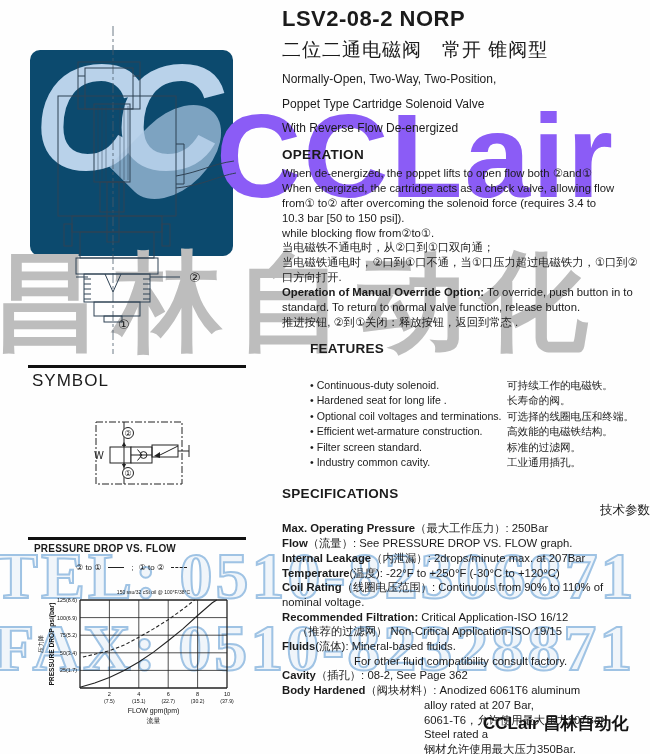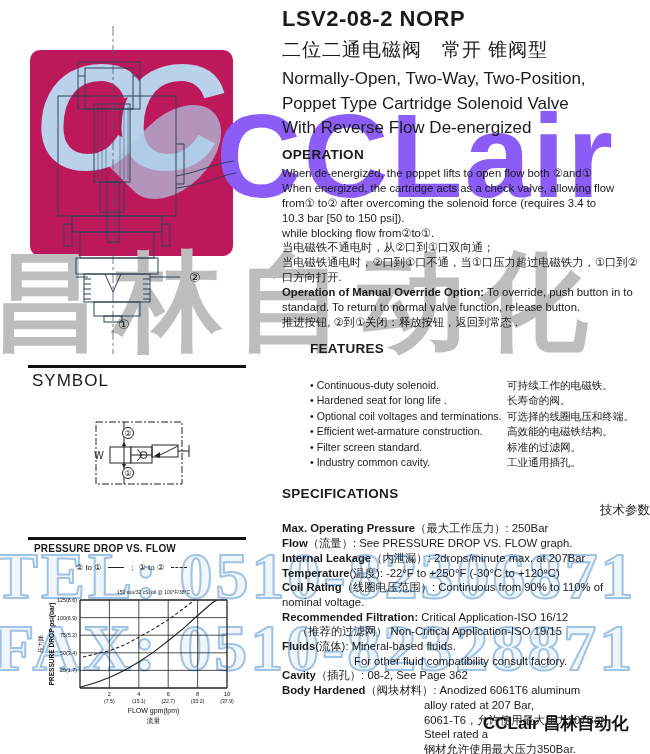--- a/index.html
+++ b/index.html
@@ -8,31 +8,31 @@
   .abs{position:absolute;}
 
   
   .wm{position:absolute;white-space:nowrap;pointer-events:none;z-index:0;}
   .wm-blue{font-family:"Liberation Serif","DejaVu Serif",serif;font-weight:bold;
            -webkit-text-stroke:2px #9fc3e4;color:rgba(175,205,235,0.18);}
   .wm-tel{left:-6px;top:538px;font-size:66px;letter-spacing:3px;}
   .wm-fax{left:-6px;top:610px;font-size:66px;letter-spacing:3px;}
   .wm-cclair{left:216px;top:88px;font-size:118px;font-weight:bold;color:#8b5cf6;letter-spacing:2px;}
   .wm-cnrow{left:-8px;top:230px;font-size:108px;font-weight:bold;color:#bdbdbd;letter-spacing:14px;}
-  .logo-block{left:30px;top:50px;width:203px;height:206px;background:#be185d;border-radius:10px;overflow:hidden;}
+  .logo-block{left:30px;top:50px;width:203px;height:206px;background:#0c4a6e;border-radius:10px;overflow:hidden;}
   .logo-cc{position:absolute;left:4px;top:-18px;font-size:150px;font-weight:bold;font-style:italic;
            color:#b9d2ea;letter-spacing:-28px;}
   .logo-drop{position:absolute;left:108px;top:46px;width:72px;height:112px;background:#aec9e4;
              border-radius:50% 50% 50% 0;transform:rotate(45deg);opacity:.7;}
 
   
   .title-block{left:282px;top:6px;width:366px;z-index:2;}
   .model{font-size:22px;font-weight:bold;letter-spacing:.5px;}
   .sub-zh{font-size:19px;margin-top:5px;letter-spacing:1px;}
-  .desc{font-size:17px;line-height:24.5px;margin-top:4px;}
+  .desc{font-size:12px;line-height:24.5px;margin-top:4px;}
 
   .sec-head{font-size:13.5px;font-weight:bold;letter-spacing:.3px;}
   .sec-head-zh{font-size:12.5px;margin-top:1px;text-align:right;}
 
   .op{left:282px;top:148px;width:368px;font-size:11.3px;line-height:14.9px;z-index:2;}
   .op .body{margin-top:3px;}
 
   .features{left:282px;top:341px;width:368px;z-index:2;margin-left:28px;}
   .feat-rows{margin-top:4px;font-size:10.6px;line-height:15.4px;}
   .feat-row{position:relative;height:15.4px;white-space:nowrap;}

